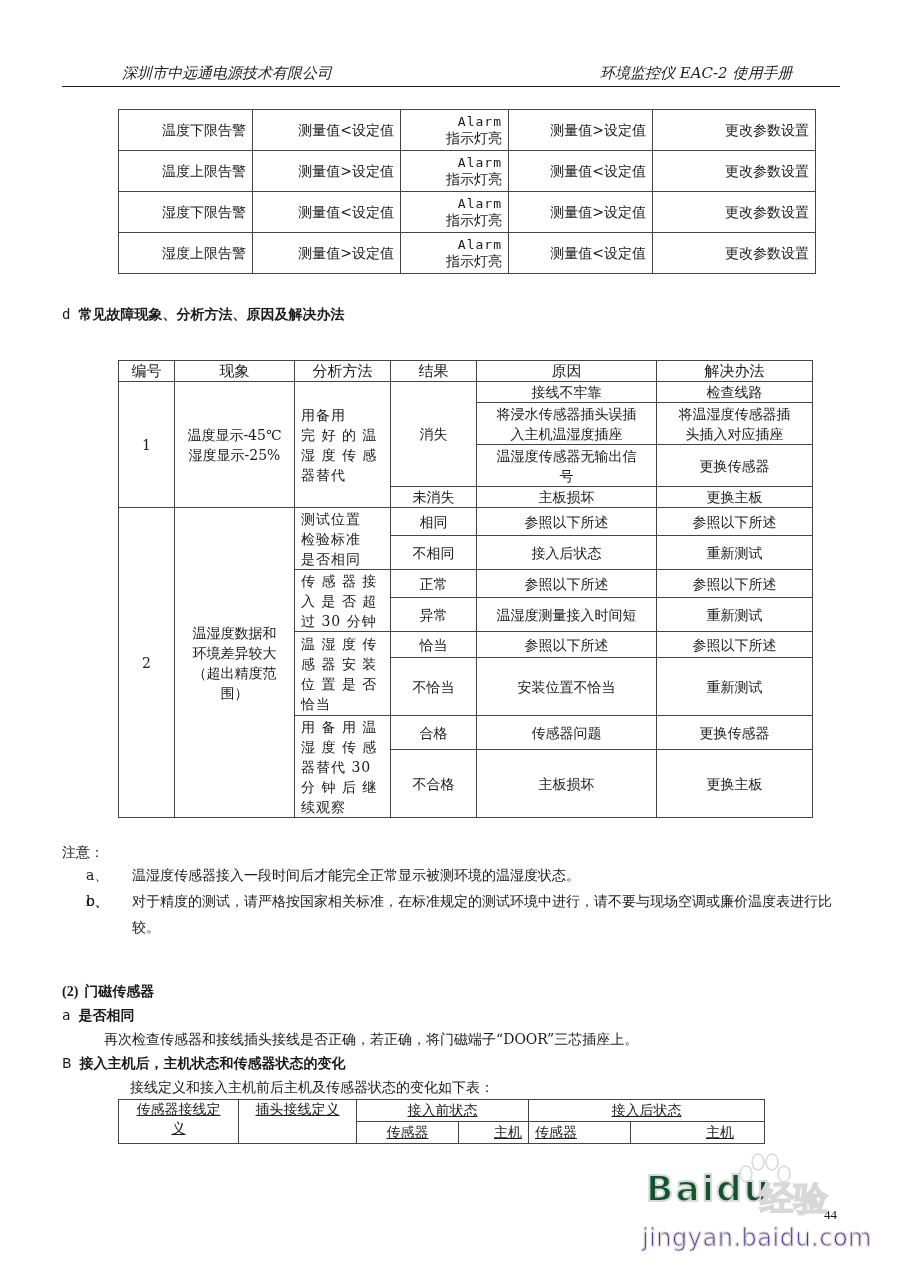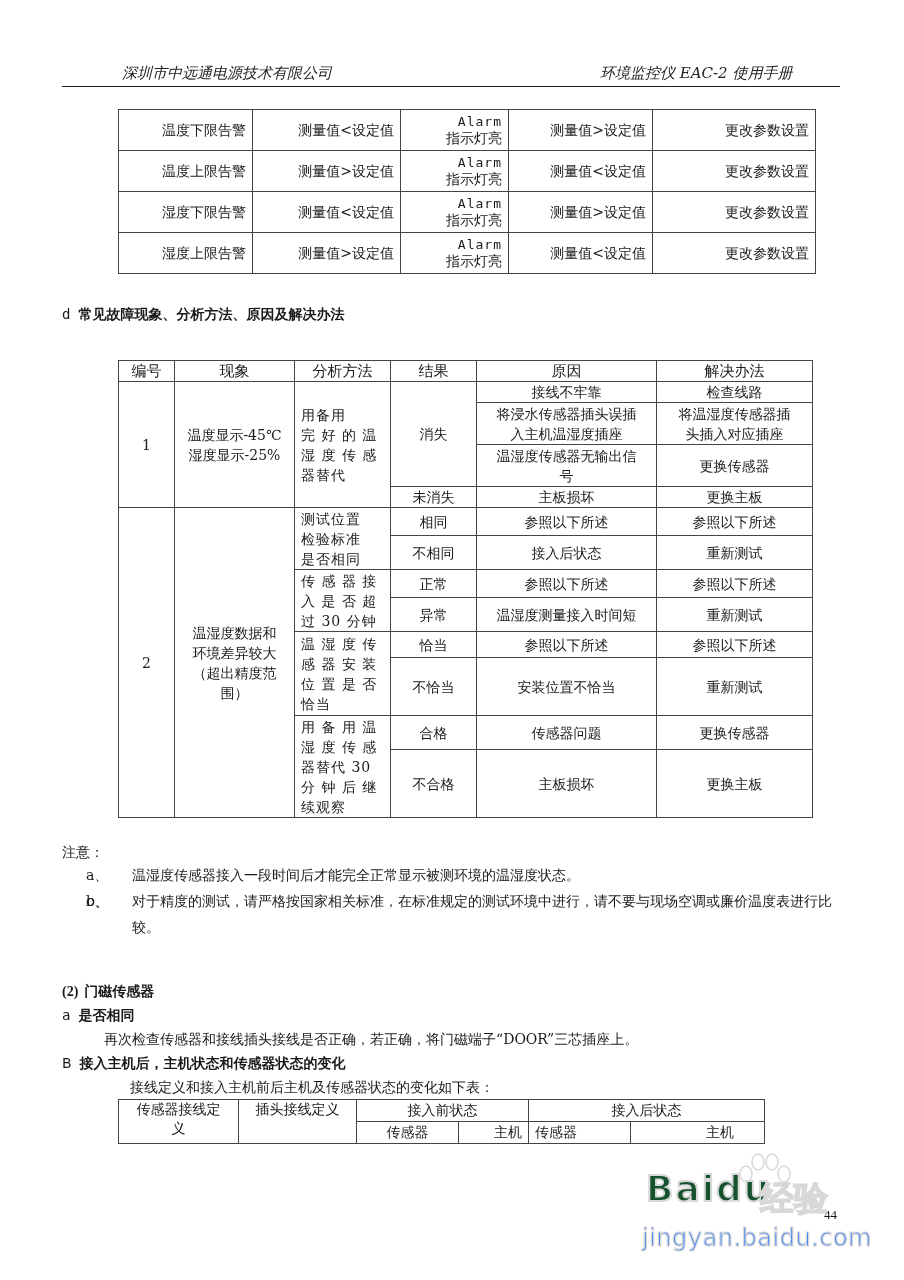--- a/index.html
+++ b/index.html
@@ -39,29 +39,29 @@
   .sec2 { position: absolute; left: 62px; top: 983px; font-size: 14px; font-weight: bold; }
   .sec2 .num { font-family: "Liberation Serif", serif; margin-right: 6px; }
   .sub-a { position: absolute; left: 62px; top: 1007px; font-size: 14px; font-weight: bold; }
   .sub-a .sl { font-family: "DejaVu Sans Mono", monospace; font-weight: normal; margin-right: 8px; }
   .para-a { position: absolute; left: 96px; top: 1031px; font-size: 14px; margin-left: 8px; }
   .sub-b { position: absolute; left: 62px; top: 1055px; font-size: 14px; font-weight: bold; }
   .sub-b .sl { font-family: "DejaVu Sans", sans-serif; font-weight: normal; margin-right: 8px; }
   .para-b { position: absolute; left: 130px; top: 1079px; font-size: 14px; }
 
   #door-table { left: 118px; top: 1099px; width: 646px; }
-  #door-table td { text-align: center; font-size: 14px; height: 21px; line-height: 19px; }
+  #door-table td { text-align: center; font-size: 14px; height: 21px; line-height: 19px; text-decoration: underline; }
   #door-table td.tl { vertical-align: top; }
 
   .page-num { position: absolute; left: 824px; top: 1207px; font-size: 13px; font-family: "Liberation Serif", serif; }
 
   .watermark { position: absolute; left: 640px; top: 1148px; width: 240px; height: 110px; color: #e6e6e6; pointer-events: none; }
   .wm-baidu { position: absolute; left: 6px; top: 20px; font-family: "DejaVu Sans", sans-serif; font-weight: bold; font-size: 36px; letter-spacing: 2px; color: #14532d; -webkit-text-stroke: 2px #d8d8d8; }
   .wm-jy { position: absolute; left: 120px; top: 28px; font-size: 34px; font-weight: bold; color: #a21caf; -webkit-text-stroke: 1.5px #d8d8d8; }
-  .wm-url { position: absolute; left: 2px; top: 76px; font-family: "DejaVu Sans", sans-serif; font-size: 24px; color: #3b82f6; -webkit-text-stroke: 1.2px #d8d8d8; letter-spacing: 0.5px; }
+  .wm-url { position: absolute; left: 2px; top: 76px; font-family: "DejaVu Sans", sans-serif; font-size: 24px; color: #4c1d95; -webkit-text-stroke: 1.2px #d8d8d8; letter-spacing: 0.5px; }
   .wm-paw { position: absolute; left: 92px; top: 4px; width: 60px; height: 40px; }
 </style>
 </head>
 <body>
 
 <div class="header-left">深圳市中远通电源技术有限公司</div>
 <div class="header-right">环境监控仪 EAC-2 使用手册</div>
 <div class="header-rule"></div>
 
 <table id="alarm-table">

